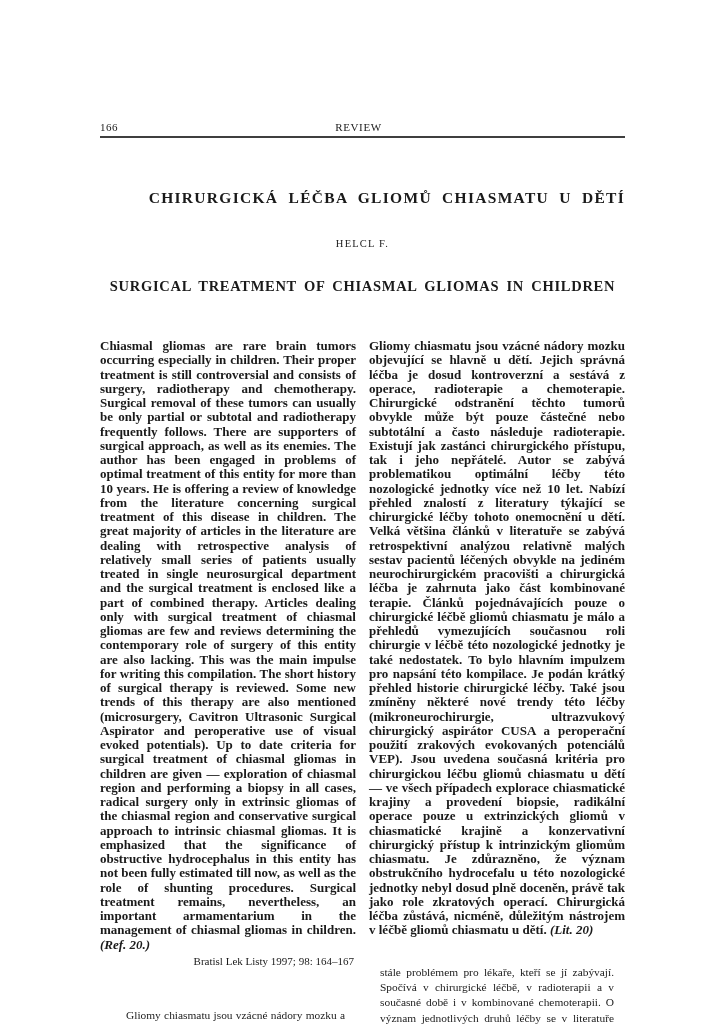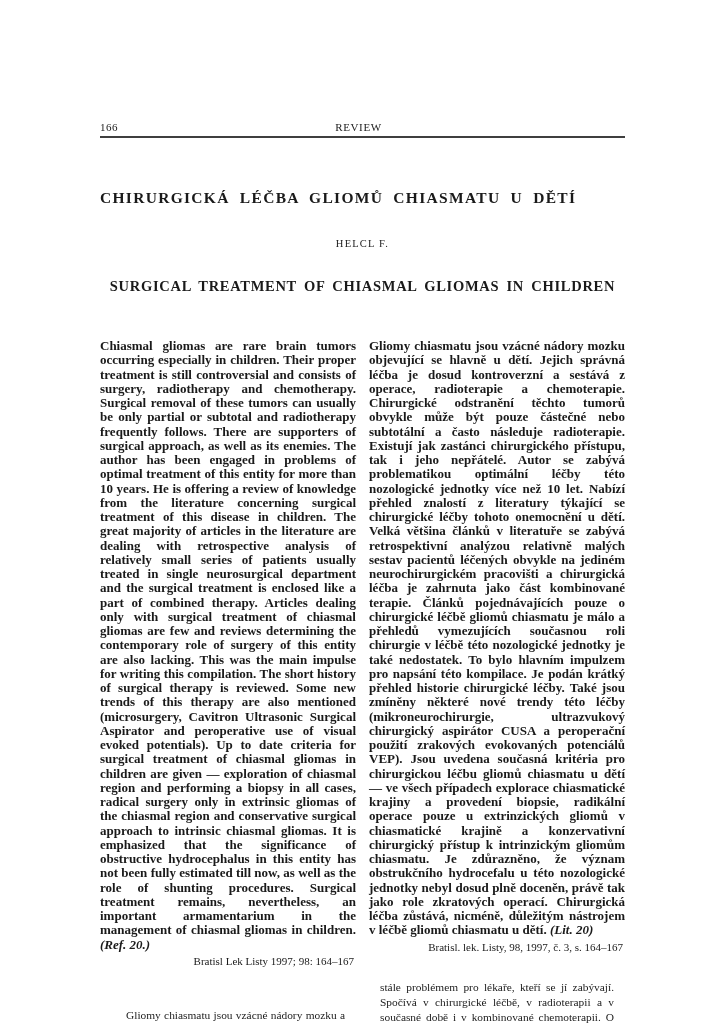--- a/index.html
+++ b/index.html
@@ -29,21 +29,21 @@
     position: absolute; left: 0; bottom: 3px;
     letter-spacing: 0.5px;
   }
   .section-label {
     position: absolute; left: 0; right: 8px; bottom: 3px;
     text-align: center;
     letter-spacing: 0.6px;
   }
   .title-cz {
     margin-top: 51px;
-    text-align: left;
+    text-align: right;
     font-weight: bold;
     font-size: 15.5px;
     letter-spacing: 1.3px;
     word-spacing: 5px;
   }
   .author {
     margin-top: 31px;
     text-align: center;
     font-size: 10.5px;
     letter-spacing: 1.2px;
@@ -126,21 +126,20 @@
       <div class="footnote">
         
         
         
         
       </div>
     </div>
 
     <div class="col">
       <p class="abstract"><span>Gliomy chiasmatu jsou vzácné nádory mozku objevující se hlavně u dětí. Jejich správná léčba je dosud kontroverzní a sestává z operace, radioterapie a chemoterapie. Chirurgické odstranění těchto tumorů obvykle může být pouze částečné nebo subtotální a často následuje radioterapie. Existují jak zastánci chirurgického přístupu, tak i jeho nepřátelé. Autor se zabývá problematikou optimální léčby této nozologické jednotky více než 10 let. Nabízí přehled znalostí z literatury týkající se chirurgické léčby tohoto onemocnění u dětí. Velká většina článků v literatuře se zabývá retrospektivní analýzou relativně malých sestav pacientů léčených obvykle na jediném neurochirurgickém pracovišti a chirurgická léčba je zahrnuta jako část kombinované terapie. Článků pojednávajících pouze o chirurgické léčbě gliomů chiasmatu je málo a přehledů vymezujících současnou roli chirurgie v léčbě této nozologické jednotky je také nedostatek. To bylo hlavním impulzem pro napsání této kompilace. Je podán krátký přehled historie chirurgické léčby. Také jsou zmíněny některé nové trendy této léčby (mikroneurochirurgie, ultrazvukový chirurgický aspirátor CUSA a peroperační použití zrakových evokovaných potenciálů VEP). Jsou uvedena současná kritéria pro chirurgickou léčbu gliomů chiasmatu u dětí — ve všech případech explorace chiasmatické krajiny a provedení biopsie, radikální operace pouze u extrinzických gliomů v chiasmatické krajině a konzervativní chirurgický přístup k intrinzickým gliomům chiasmatu. Je zdůrazněno, že význam obstrukčního hydrocefalu u této nozologické jednotky nebyl dosud plně doceněn, právě tak jako role zkratových operací. Chirurgická léčba zůstává, nicméně, důležitým nástrojem v léčbě gliomů chiasmatu u dětí. </span><span class="ref-marker">(Lit. 20)</span></p>
-      <p class="citation">Bratisl. lek. Listy, 98, 1997, č. 3, s. 164–167</p>
 
       <p class="bodytext lead-gap-right">stále problémem pro lékaře, kteří se jí zabývají. Spočívá v chirurgické léčbě, v radioterapii a v současné době i v kombinované chemoterapii. O význam jednotlivých druhů léčby se v literatuře vedou spory již přes 70 let.</p>
       <p class="bodytext indent">Z českých autorů se touto nesnadnou problematikou zabývali Otradovec (1976), Helcl (1992, 1995) a Beneš a spol. (1990). Hlavním nedostatkem většiny publikací je skutečnost, že zpracovávají ze statistického hlediska malé sestavy pocházející většinou z jediného pracoviště. Výjimkou v tomto směru jsou práce Alvorda a Loftona (1988), Rushe a spol. (1982) a Tennyho a spol. (1982).</p>
     </div>
 
   </div>
 
 </div>
 
 </body></html>

